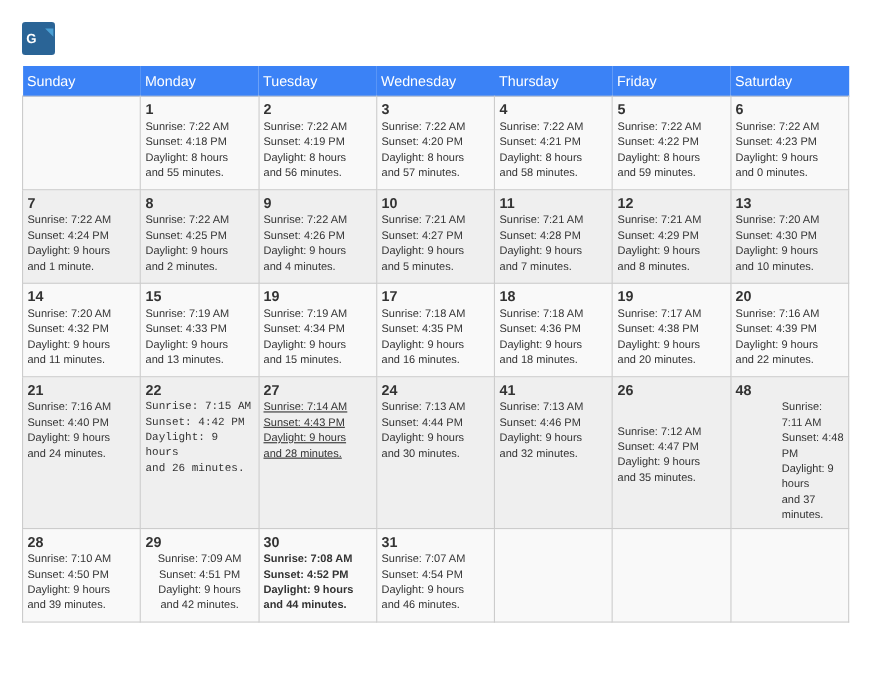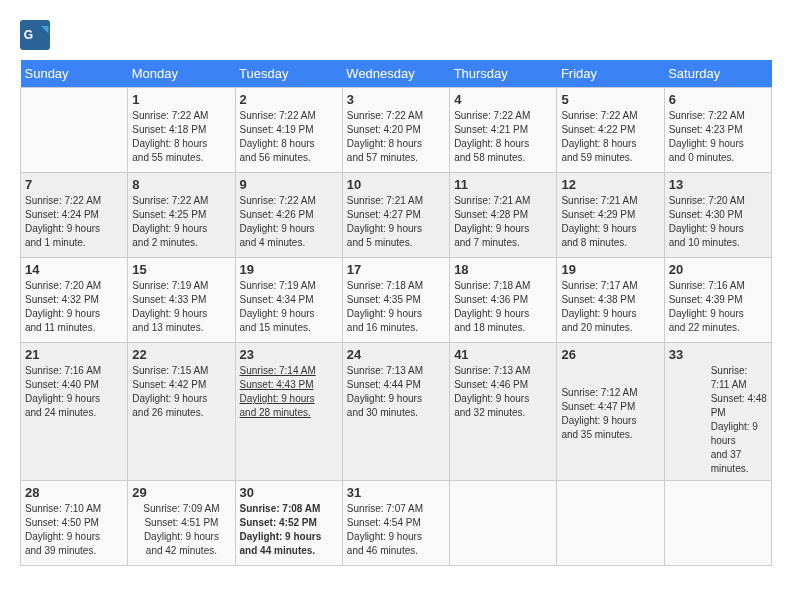--- a/index.html
+++ b/index.html
@@ -271,27 +271,27 @@
       <tr>
         <td>
           <span class="day-number">21</span>
           <div class="day-info" style="white-space: pre-line;">Sunrise: 7:16 AM
 Sunset: 4:40 PM
 Daylight: 9 hours
 and 24 minutes.</div>
         </td>
         <td>
           <span class="day-number">22</span>
-          <div class="day-info" style="white-space: pre-line;">Sunrise: 7:15 AM
+          <div class="day-info" style="white-space: pre-line; font-family: Liberation Mono, monospace;">Sunrise: 7:15 AM
 Sunset: 4:42 PM
 Daylight: 9 hours
 and 26 minutes.</div>
         </td>
         <td>
-          <span class="day-number">23</span>
+          <span class="day-number">27</span>
           <div class="day-info" style="white-space: pre-line; text-decoration: underline;">Sunrise: 7:14 AM
 Sunset: 4:43 PM
 Daylight: 9 hours
 and 28 minutes.</div>
         </td>
         <td>
           <span class="day-number">24</span>
           <div class="day-info" style="white-space: pre-line;">Sunrise: 7:13 AM
 Sunset: 4:44 PM
 Daylight: 9 hours
@@ -305,21 +305,21 @@
 and 32 minutes.</div>
         </td>
         <td>
           <span class="day-number">26</span>
           <div class="day-info" style="white-space: pre-line; margin-top: 24px;">Sunrise: 7:12 AM
 Sunset: 4:47 PM
 Daylight: 9 hours
 and 35 minutes.</div>
         </td>
         <td>
-          <span class="day-number">33</span>
+          <span class="day-number">48</span>
           <div class="day-info" style="white-space: pre-line; margin-left: 42px;">Sunrise: 7:11 AM
 Sunset: 4:48 PM
 Daylight: 9 hours
 and 37 minutes.</div>
         </td>
       </tr>
       <tr>
         <td>
           <span class="day-number">28</span>
           <div class="day-info" style="white-space: pre-line;">Sunrise: 7:10 AM

